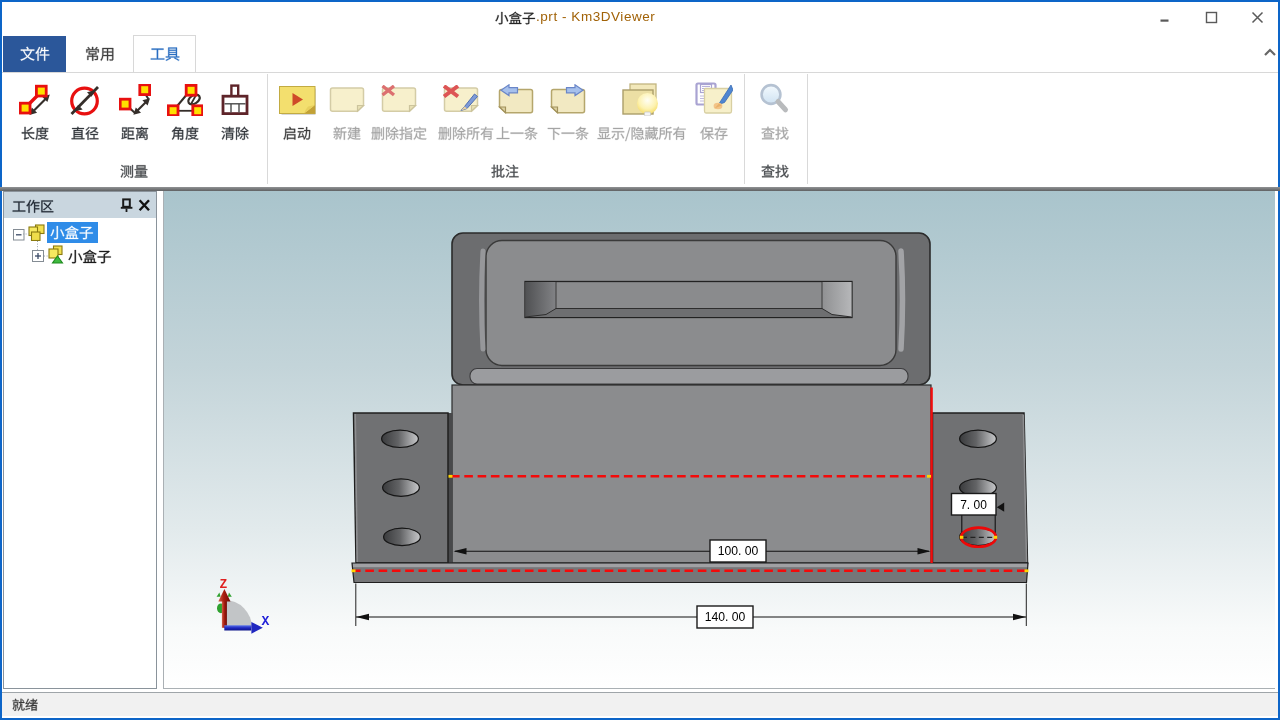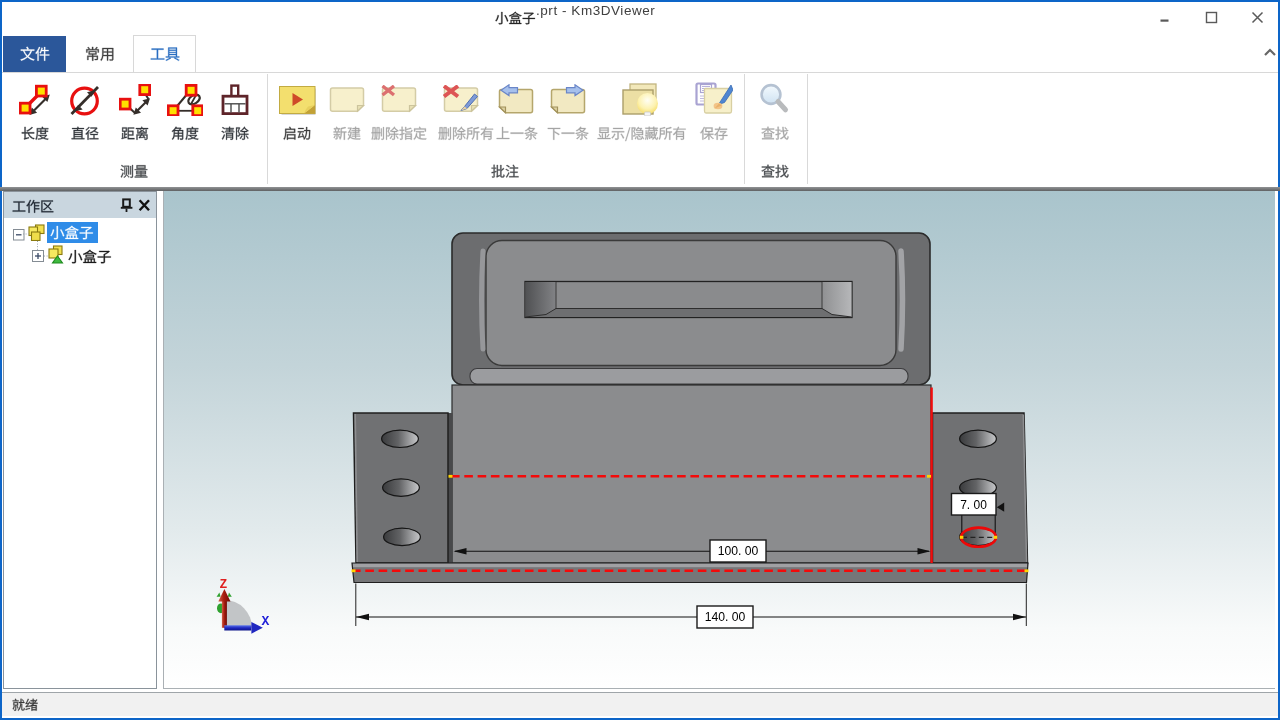--- a/index.html
+++ b/index.html
@@ -7,21 +7,21 @@
 </style></head><body>
 <div id="root">
 
 <div class="abs" style="left:0;top:0;width:1280px;height:2px;background:#0d65c8"></div>
 <div class="abs" style="left:0;top:0;width:2px;height:720px;background:#0d65c8"></div>
 <div class="abs" style="left:1278px;top:0;width:2px;height:720px;background:#0d65c8"></div>
 <div class="abs" style="left:0;top:718px;width:1280px;height:2px;background:#0d65c8"></div>
 <svg style="position:absolute;left:495.0px;top:11.3px;overflow:visible" width="42" height="14">
       <path d="M6.3 -11.2V-0.3C6.3 -0.1 6.2 0 5.9 0C5.6 0.1 4.6 0.1 3.6 0C3.8 0.3 4 0.8 4.1 1.1C5.3 1.1 6.2 1.1 6.7 0.9C7.2 0.7 7.4 0.4 7.4 -0.3V-11.2ZM9.5 -7.7C10.7 -5.8 11.8 -3.2 12.1 -1.6L13.2 -2.1C12.8 -3.7 11.7 -6.2 10.5 -8.1ZM2.7 -8C2.4 -6.2 1.6 -3.8 0.4 -2.4C0.7 -2.3 1.2 -2 1.4 -1.9C2.6 -3.4 3.4 -5.8 3.9 -7.8Z M17.3 -6.2H23.2V-4.9H17.3ZM16.4 -6.9V-4.2H24.2V-6.9ZM20.2 -11.4C19 -9.9 16.6 -8.5 13.9 -7.5C14.1 -7.4 14.5 -7 14.6 -6.8C15.7 -7.2 16.7 -7.6 17.6 -8.1V-7.7H23V-8.2C23.9 -7.7 25 -7.2 25.9 -6.9C26.1 -7.1 26.4 -7.5 26.6 -7.7C24.5 -8.4 22.1 -9.7 20.8 -10.7L21.1 -11ZM18.2 -8.5C19 -9 19.7 -9.5 20.2 -10.1C20.8 -9.6 21.6 -9 22.5 -8.5ZM15.6 -3.3V-0.2H14.3V0.8H26.3V-0.2H25V-3.3ZM16.5 -0.2V-2.5H18.4V-0.2ZM19.3 -0.2V-2.5H21.2V-0.2ZM22.1 -0.2V-2.5H24V-0.2Z M33.3 -7.3V-5.3H27.7V-4.3H33.3V-0.3C33.3 -0 33.2 0 32.9 0.1C32.6 0.1 31.6 0.1 30.5 0C30.7 0.3 30.9 0.8 31 1.1C32.3 1.1 33.1 1.1 33.6 0.9C34.2 0.7 34.3 0.4 34.3 -0.3V-4.3H39.9V-5.3H34.3V-6.8C35.9 -7.6 37.6 -8.8 38.8 -9.9L38 -10.5L37.8 -10.4H29V-9.4H36.7C35.7 -8.6 34.4 -7.8 33.3 -7.3Z" transform="translate(0,12.2)" fill="#262626" stroke="#262626" stroke-width="0.3"></path>
     </svg>
-<div class="abs" style="left:536px;top:3px;font-size:13.5px;letter-spacing:0.55px;color:#404040;white-space:pre">.prt - Km3DViewer</div>
+<div class="abs" style="left:536px;top:9px;font-size:13.5px;letter-spacing:0.55px;color:#a16207;white-space:pre">.prt - Km3DViewer</div>
 <svg class="abs" style="left:1155px;top:8px" width="120" height="18" viewBox="0 0 120 18">
 <rect x="5.5" y="11.5" width="8" height="2.2" fill="#5a5a5a"></rect>
 <rect x="51.5" y="4.5" width="10" height="10" fill="none" stroke="#5a5a5a" stroke-width="1.4"></rect>
 <path d="M97.5 4.5 L107.5 14.5 M107.5 4.5 L97.5 14.5" stroke="#5a5a5a" stroke-width="1.5"></path>
 </svg>
 <div class="abs" style="left:2px;top:71.5px;width:1276px;height:1px;background:#d8d8d8"></div>
 <div class="abs" style="left:3px;top:36px;width:63px;height:36px;background:#2b579a"></div>
 <svg style="position:absolute;left:19.5px;top:45.5px;overflow:visible" width="32" height="16">
       <path d="M6.3 -12.3C6.8 -11.6 7.3 -10.6 7.5 -10L8.7 -10.4C8.5 -11 8 -12 7.5 -12.7ZM0.8 -10V-8.8H3.1C4 -6.6 5.2 -4.6 6.7 -3C5.1 -1.6 3 -0.6 0.5 0.1C0.8 0.4 1.1 0.9 1.2 1.2C3.8 0.4 5.8 -0.7 7.5 -2.2C9.2 -0.7 11.3 0.4 13.7 1.1C13.9 0.8 14.2 0.3 14.5 0.1C12.1 -0.5 10.1 -1.6 8.4 -3C9.9 -4.6 11.1 -6.5 11.9 -8.8H14.3V-10ZM7.6 -3.8C6.1 -5.2 5 -6.9 4.3 -8.8H10.7C9.9 -6.8 8.9 -5.2 7.6 -3.8Z M19.8 -5.1V-4H24.1V1.2H25.2V-4H29.3V-5.1H25.2V-8.4H28.6V-9.5H25.2V-12.4H24.1V-9.5H22.1C22.2 -10.2 22.4 -10.9 22.6 -11.6L21.5 -11.8C21.1 -9.9 20.5 -7.9 19.6 -6.7C19.9 -6.6 20.4 -6.3 20.6 -6.1C21 -6.8 21.4 -7.6 21.7 -8.4H24.1V-5.1ZM19 -12.5C18.2 -10.3 16.9 -8 15.5 -6.6C15.7 -6.3 16 -5.7 16.1 -5.4C16.6 -6 17.1 -6.6 17.5 -7.2V1.2H18.6V-9C19.2 -10 19.7 -11.1 20.1 -12.2Z" transform="translate(0,13.5)" fill="#ffffff" stroke="#ffffff" stroke-width="0.3"></path>
     </svg>

